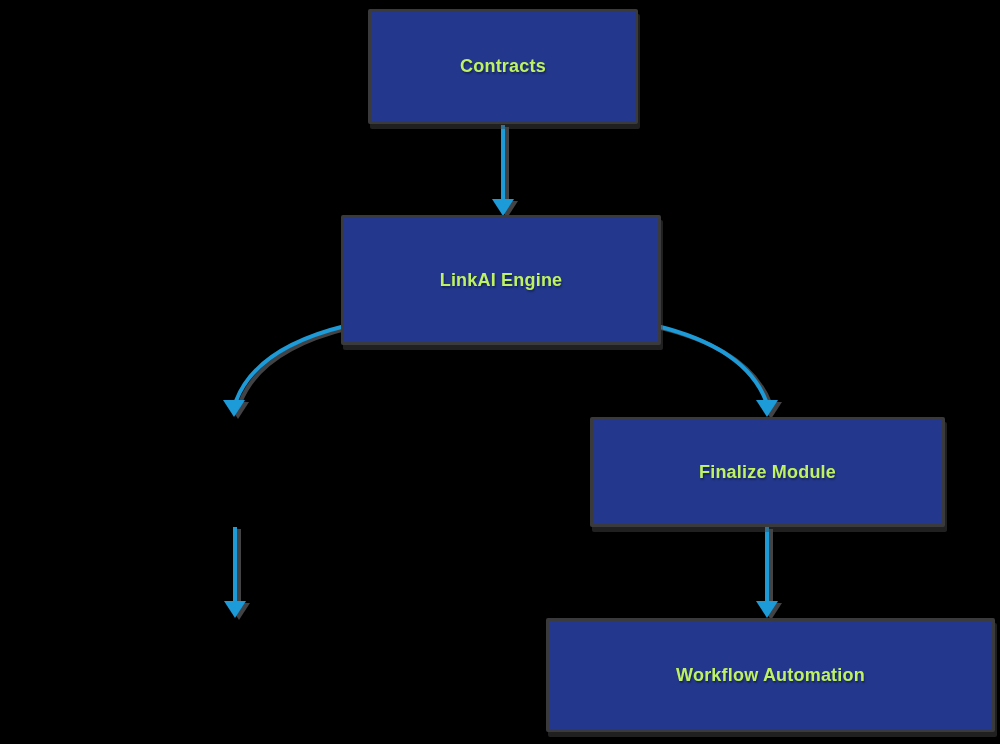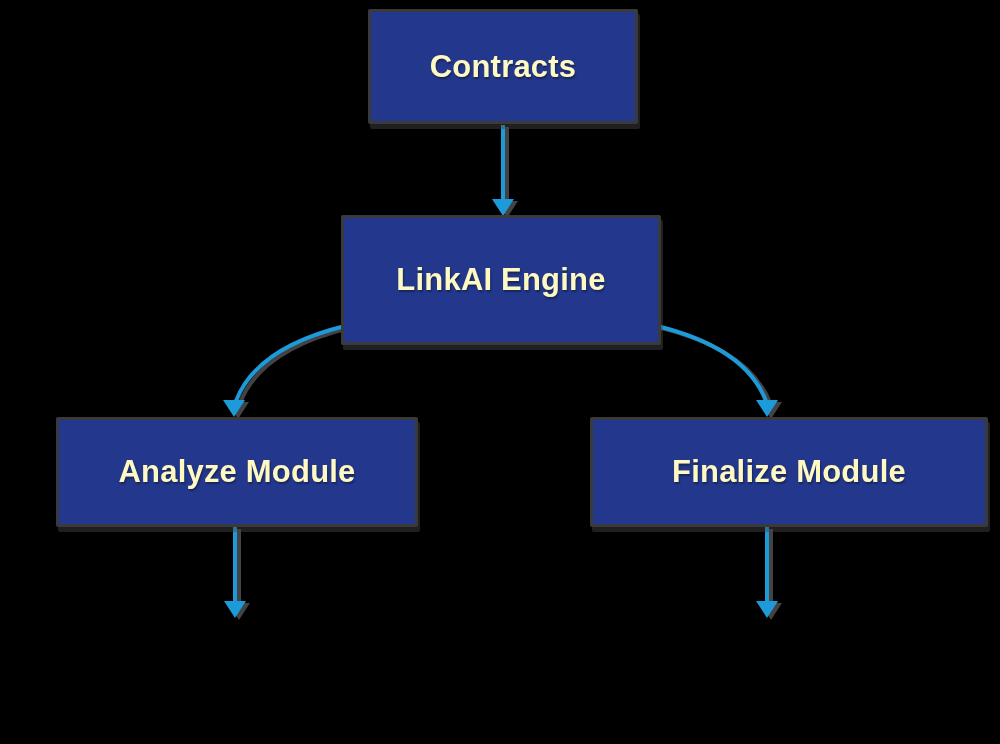--- a/index.html
+++ b/index.html
@@ -28,31 +28,31 @@
     display: flex;
     align-items: center;
     justify-content: center;
     background: #23388c;
     border: 3px solid #3a3a3c;
     border-radius: 2px;
     box-shadow: 2px 5px 0 rgba(70,70,72,0.45);
     box-sizing: border-box;
   }
   .node-label {
-    color: #fef9c3;
-    font-size: 31px;
+    color: #bef264;
+    font-size: 18px;
     font-weight: 600;
     letter-spacing: 0.2px;
     white-space: nowrap;
     text-shadow: 1px 2px 2px rgba(0,0,0,0.35);
   }
   .node-contracts    { left: 368px; top:   9px; width: 270px; height: 115px; }
   .node-linkai       { left: 341px; top: 215px; width: 320px; height: 130px; }
   .node-analyze      { left:  56px; top: 417px; width: 362px; height: 110px; }
-  .node-finalize     { left: 590px; top: 417px; width: 398px; height: 110px; }
+  .node-finalize     { left: 590px; top: 417px; width: 355px; height: 110px; }
   .node-intelligence { left:   9px; top: 618px; width: 449px; height: 114px; }
   .node-workflow     { left: 546px; top: 618px; width: 449px; height: 114px; }
 </style>
 </head>
 <body>
 
 <div class="canvas">
 
   <svg class="arrows" viewBox="0 0 1000 744" xmlns="http://www.w3.org/2000/svg">
 
@@ -88,23 +88,23 @@
   </svg>
 
   <div class="node node-contracts">
     <span class="node-label">Contracts</span>
   </div>
 
   <div class="node node-linkai">
     <span class="node-label">LinkAI Engine</span>
   </div>
 
-  <div class="node node-analyze">
-    <span class="node-label">Analyze Module</span>
-  </div>
 
   <div class="node node-finalize">
     <span class="node-label">Finalize Module</span>
   </div>
 
 
+  <div class="node node-workflow">
+    <span class="node-label">Workflow Automation</span>
+  </div>
 
 </div>
 
 </body></html>

